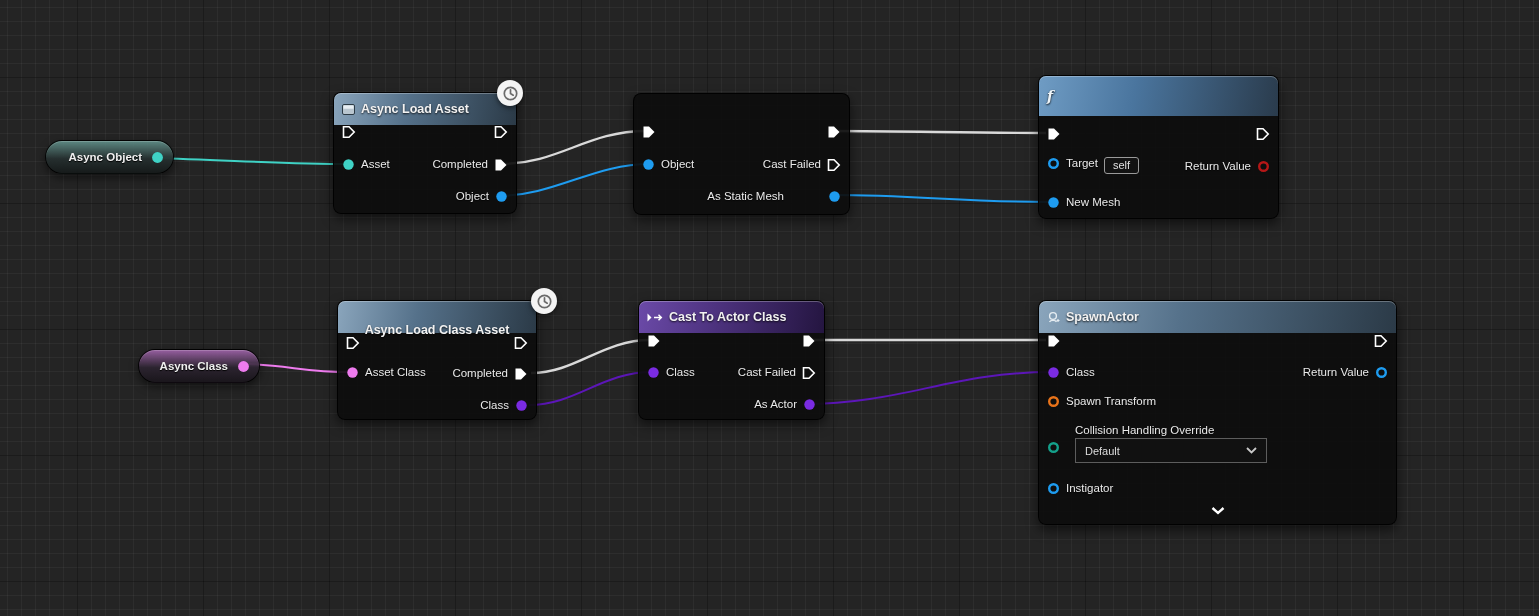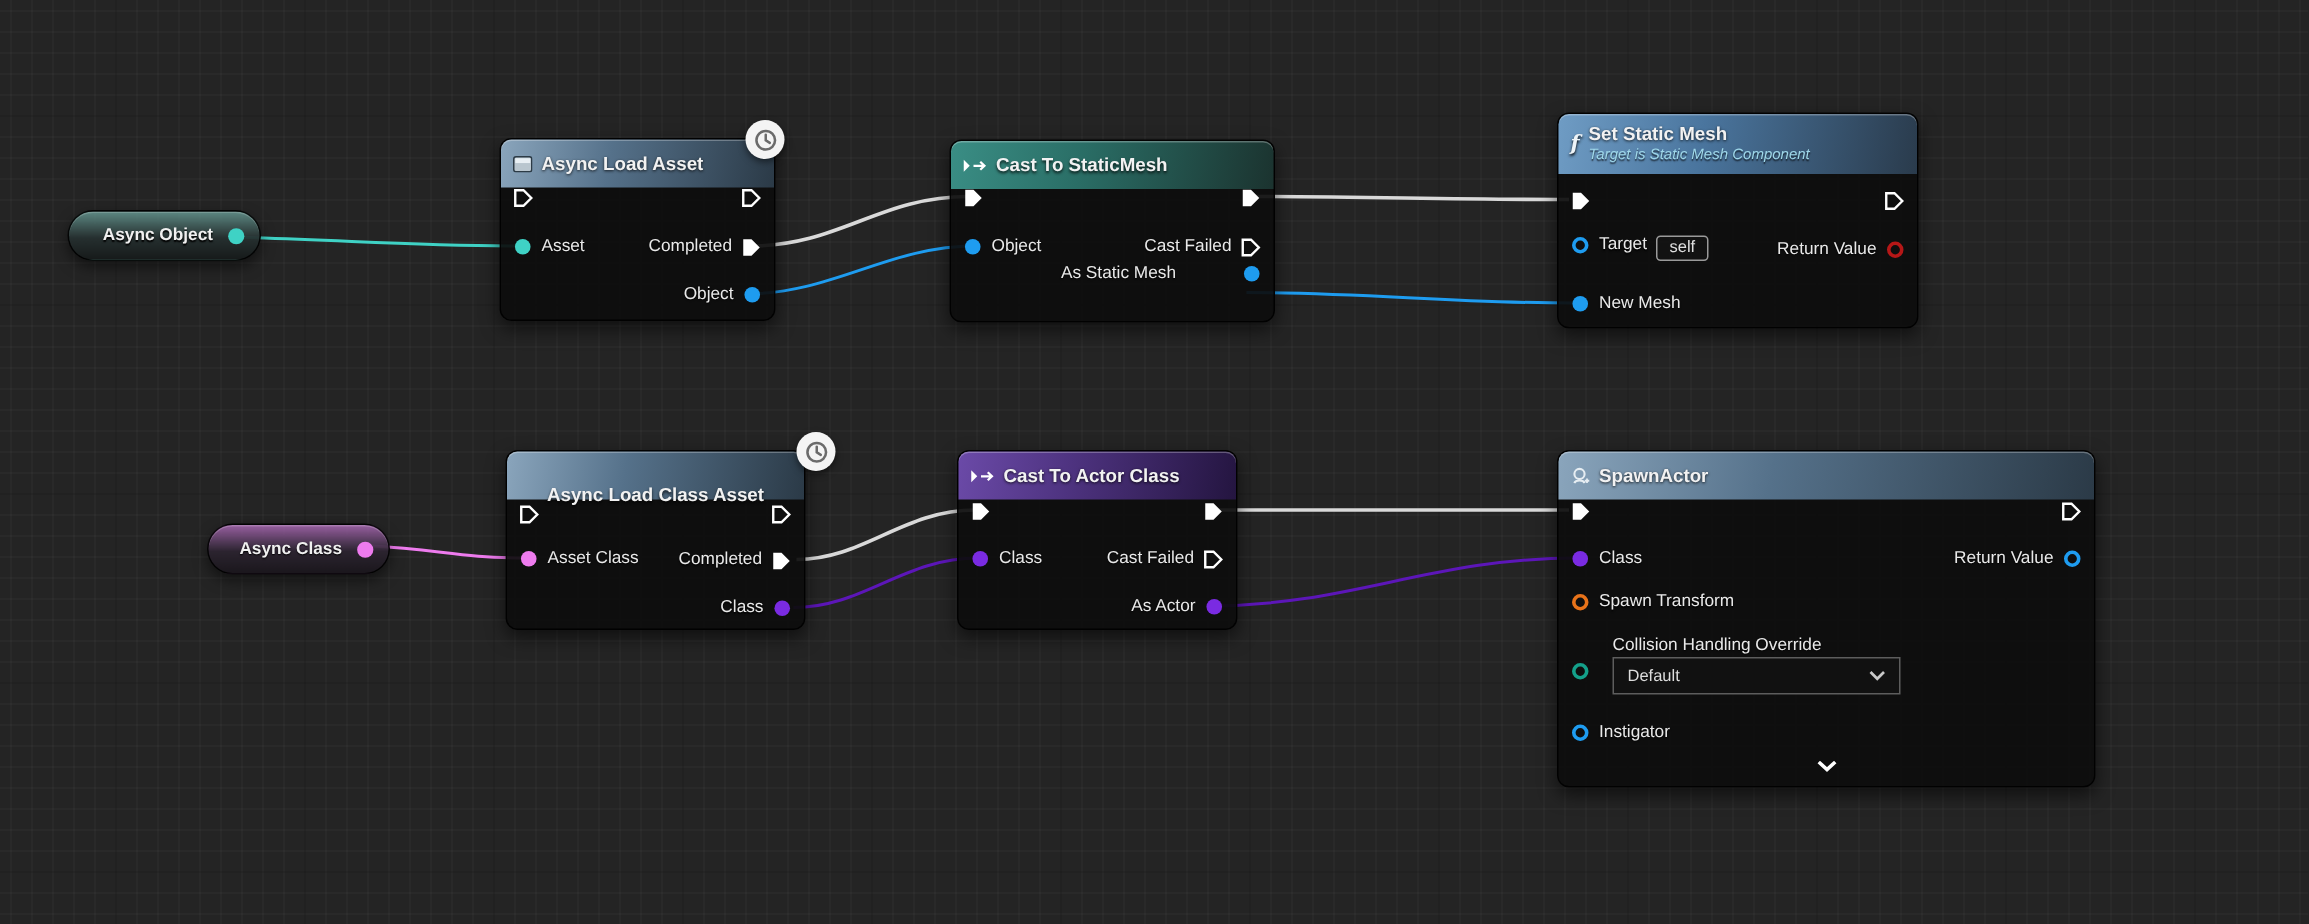--- a/index.html
+++ b/index.html
@@ -143,27 +143,20 @@
     </div>
   </div>
   <div class="clockbadge" style="left:497px;top:80px;">
     <svg width="17" height="17" viewBox="0 0 17 17">
         <circle cx="8.5" cy="8.5" r="6.2" fill="none" stroke="#6b6b6b" stroke-width="1.7"></circle>
         <path d="M8.5,4.8 V8.5 L11.2,10.2" fill="none" stroke="#6b6b6b" stroke-width="1.7" stroke-linecap="round"></path>
       </svg>
   </div>
 
   <div class="node" style="left:633px;top:93px;width:215px;height:120px;">
-    <div class="hdr hdr-castmesh" style="height:19px;">
-      <svg width="16" height="11" viewBox="0 0 16 11">
-          <path d="M0.5,1.5 L4.5,5.5 L0.5,9.5 Z" fill="#fff"></path>
-          <path d="M7,5.5 H14 M11.5,2.8 L14.3,5.5 L11.5,8.2" stroke="#fff" stroke-width="1.5" fill="none"></path>
-        </svg>
-      <span class="title">Cast To StaticMesh</span>
-    </div>
     <div class="row l" style="top:31px;">
       <svg class="pin" width="14" height="14" viewBox="0 0 14 14">
           <path d="M1.5,1.5 H7 L12.5,7 L7,12.5 H1.5 Z" fill="#ffffff"></path>
         </svg>
     </div>
     <div class="row r" style="top:31px;">
       <svg class="pin" width="14" height="14" viewBox="0 0 14 14">
           <path d="M1.5,1.5 H7 L12.5,7 L7,12.5 H1.5 Z" fill="#ffffff"></path>
         </svg>
     </div>
@@ -172,35 +165,31 @@
           <circle cx="6.5" cy="6.5" r="5.2" fill="#1e9cf0"></circle>
         </svg>
       <span class="plabel">Object</span>
     </div>
     <div class="row r" style="top:64px;">
       <span class="plabel">Cast Failed</span>
       <svg class="pin" width="14" height="14" viewBox="0 0 14 14">
           <path d="M1.5,1.8 H7 L12.2,7 L7,12.2 H1.5 Z" fill="none" stroke-width="1.6" stroke="#ffffff"></path>
         </svg>
     </div>
-    <div class="row r" style="top:82px;gap:44px;">
+    <div class="row r" style="top:96px;gap:44px;">
       <span class="plabel">As Static Mesh</span>
       <svg class="pin" width="13" height="13">
           <circle cx="6.5" cy="6.5" r="5.2" fill="#1e9cf0"></circle>
         </svg>
     </div>
   </div>
 
   <div class="node" style="left:1038px;top:75px;width:239px;height:142px;">
     <div class="hdr hdr-func hdr-twoline" style="height:40px;">
       <span style="font-family:'DejaVu Serif',serif;font-style:italic;font-weight:bold;color:#eef4f8;font-size:14px;text-shadow:0 1px 2px #000;">f</span>
-      <span class="hdr-text-col">
-        <span class="title">Set Static Mesh</span>
-        <span class="subtitle">Target is Static Mesh Component</span>
-      </span>
     </div>
     <div class="row l" style="top:51px;">
       <svg class="pin" width="14" height="14" viewBox="0 0 14 14">
           <path d="M1.5,1.5 H7 L12.5,7 L7,12.5 H1.5 Z" fill="#ffffff"></path>
         </svg>
     </div>
     <div class="row r" style="top:51px;">
       <svg class="pin" width="14" height="14" viewBox="0 0 14 14">
           <path d="M1.5,1.8 H7 L12.2,7 L7,12.2 H1.5 Z" fill="none" stroke-width="1.6" stroke="#ffffff"></path>
         </svg>

